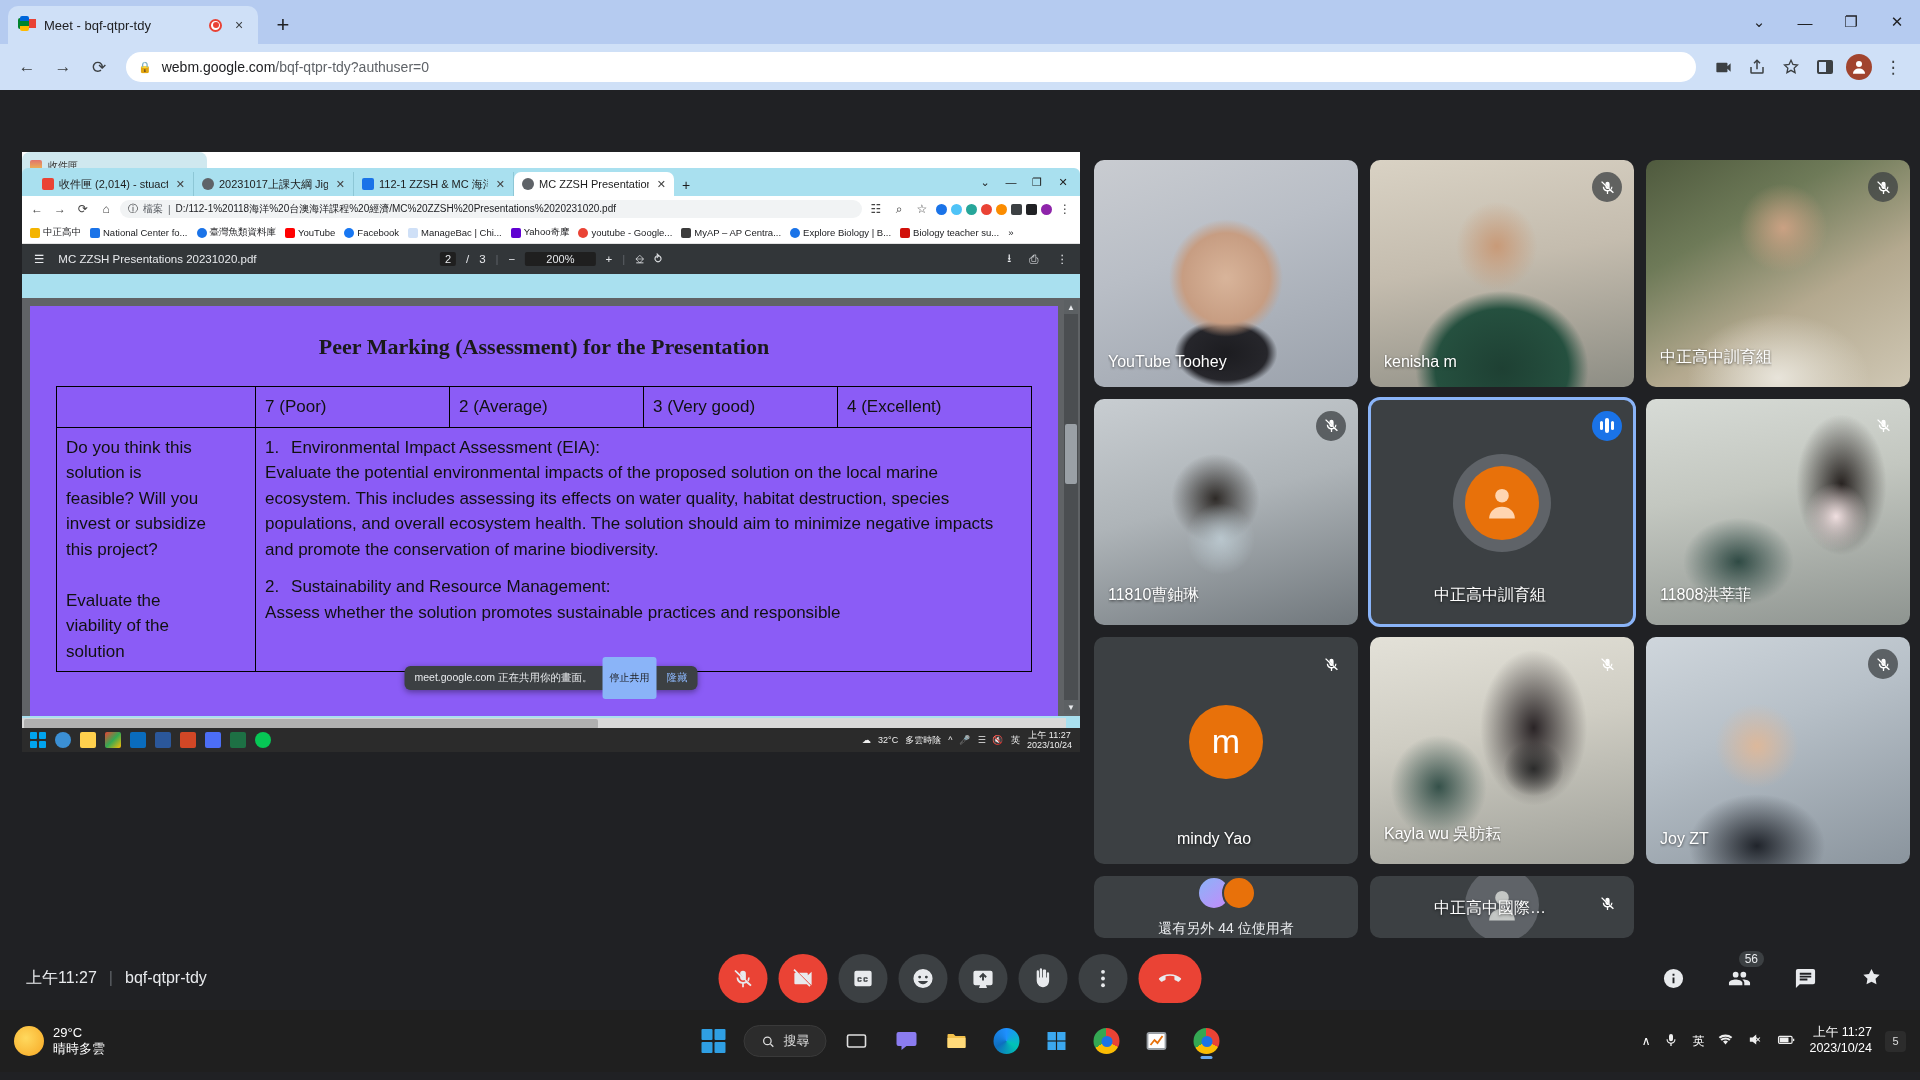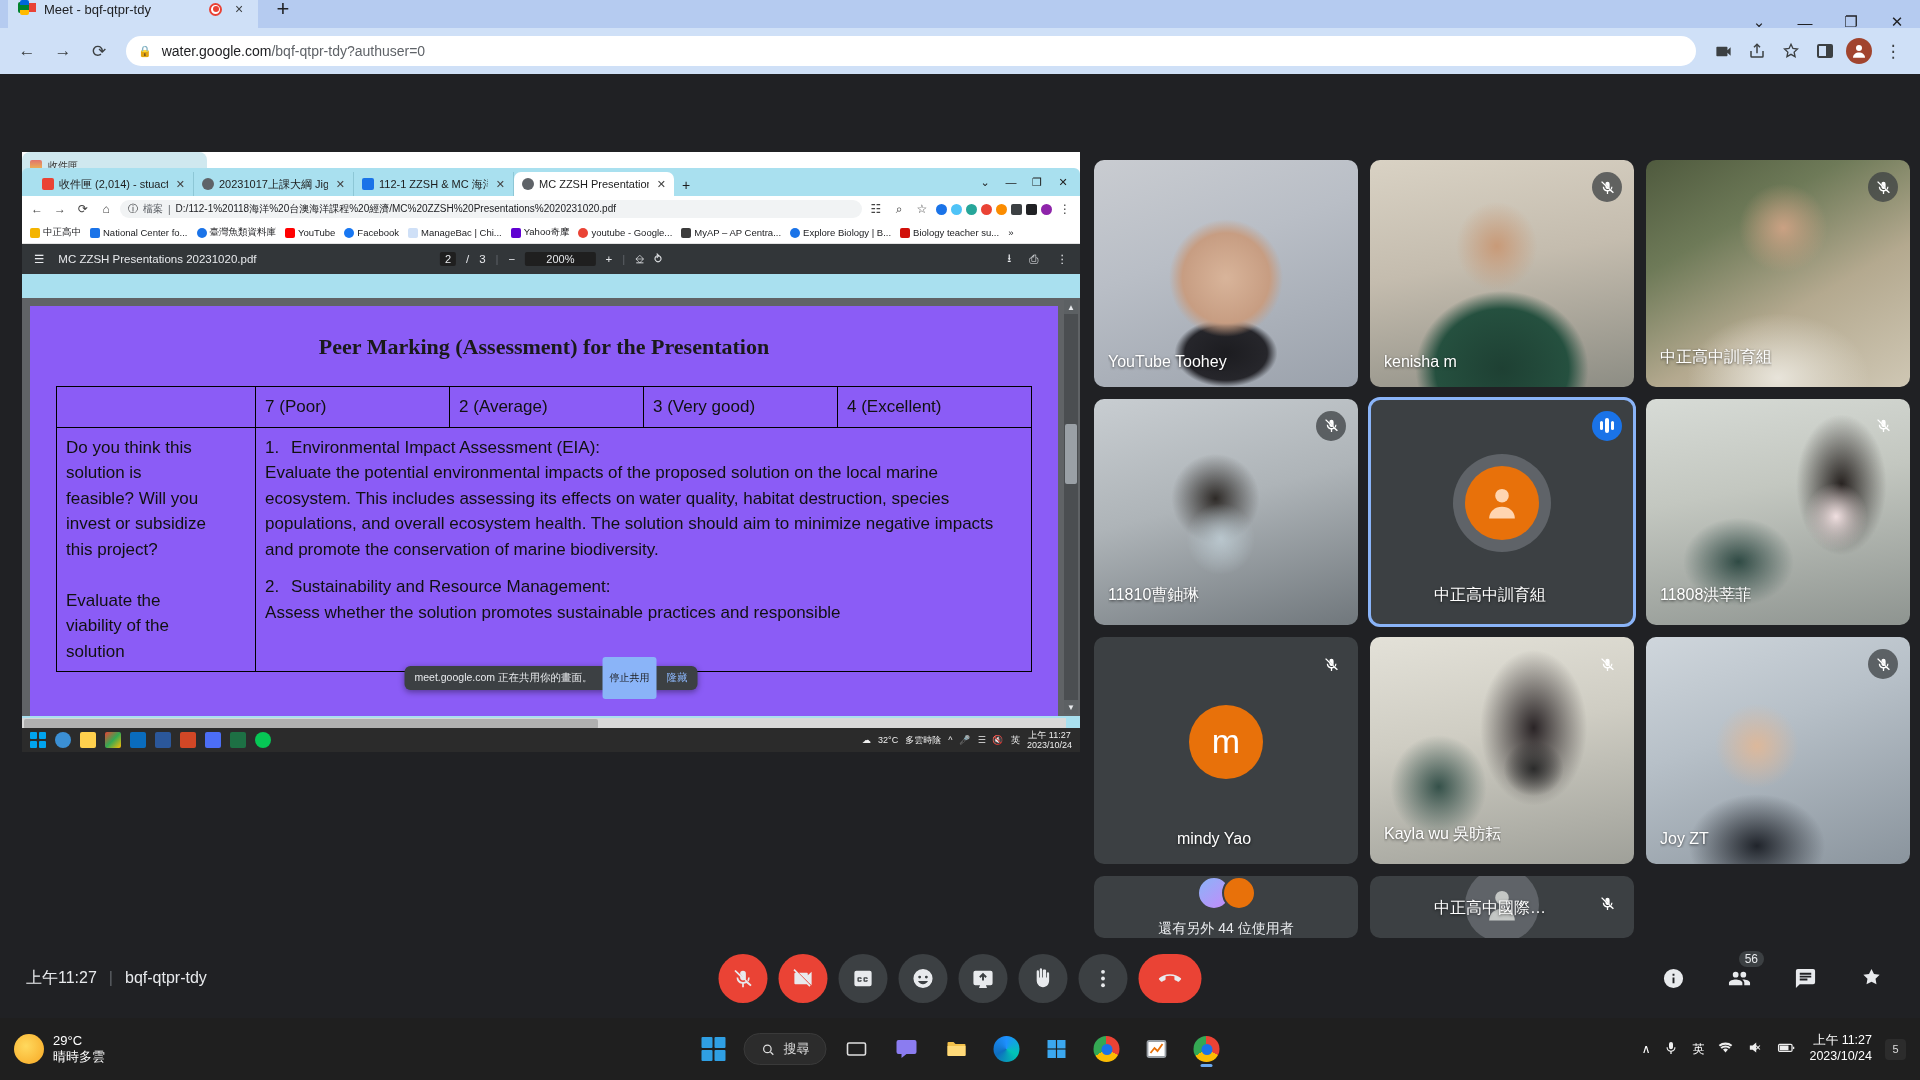--- a/index.html
+++ b/index.html
@@ -8,21 +8,21 @@
     font-family: "Liberation Sans", "DejaVu Sans", sans-serif;
     background: #202124;
     color: #fff;
     -webkit-font-smoothing: antialiased;
   }
 
   
   .chrome-window { width: 1920px; height: 1080px; position: relative; background:#202124; }
 
   .chrome-tabstrip {
-    height: 28px; background: #b5cbf0; display: flex; align-items: flex-end;
+    height: 44px; background: #b5cbf0; display: flex; align-items: flex-end;
     padding-left: 8px; position: relative;
   }
   .chrome-tab {
     height: 38px; min-width: 250px; max-width: 260px; background: #cfe0f7;
     border-radius: 10px 10px 0 0; display: flex; align-items: center;
     padding: 0 10px; gap: 8px; position: relative;
   }
   .tab-favicon { width: 18px; height: 18px; flex: none; position: relative; }
   .meet-icon {
     width: 18px; height: 15px; position: relative; display: block;
@@ -228,21 +228,21 @@
   .ctl svg { width:23px;height:23px; fill:#e8eaed; }
   .ctl.danger { background:#ea4335; }
   .ctl.hangup { width:63px;height:49px;border-radius:26px; background:#ea4335; }
   .meet-right { margin-left:auto; display:flex; align-items:center; gap:20px; position:relative; }
   .ri { width:46px;height:46px;border-radius:50%; display:flex;align-items:center;justify-content:center; position:relative;}
   .ri svg { width:23px;height:23px; fill:#e8eaed;}
   .badge-count { position:absolute; top:-4px; right:-2px; background:#3c4043; color:#e8eaed;
      border-radius:9px; font-size:12px; padding:1px 6px; }
 
   
-  .os-taskbar { position:absolute; left:0; right:0; bottom:0; height:62px; background:#1f1f1fef;
+  .os-taskbar { position:absolute; left:0; right:0; bottom:8px; height:62px; background:#1f1f1fef;
      display:flex; align-items:center; padding:0 14px; }
   .weather { display:flex; align-items:center; gap:9px; color:#fff; }
   .weather .sun { width:30px;height:30px;border-radius:50%;
      background: radial-gradient(circle at 40% 40%, #ffd95e, #f7a723); }
   .weather .wtxt { line-height:1.25; font-size:13px; }
   .os-center { position:absolute; left:50%; transform:translateX(-50%); display:flex; align-items:center; gap:10px; }
   .os-ic { width:40px;height:40px; border-radius:5px; display:flex; align-items:center; justify-content:center; position:relative;}
   .win-logo { width:24px;height:24px;display:grid;grid-template-columns:1fr 1fr;gap:2.5px;}
   .win-logo i{background:#2f9fe3;display:block;border-radius:1px;}
   .searchpill { height:32px; background:#2c2c2c; border-radius:16px; display:flex; align-items:center;
@@ -284,21 +284,21 @@
     </div>
   </div>
 
   <div class="chrome-toolbar">
     <div class="tb-icon">←</div>
     <div class="tb-icon">→</div>
     <div class="tb-icon">⟳</div>
     <div class="omnibox">
       <span class="lock-ic">🔒</span>
       <span class="url">
-        <span>water.google.com</span><span class="dim">/bqf-qtpr-tdy?authuser=0</span>
+        <span>webm.google.com</span><span class="dim">/bqf-qtpr-tdy?authuser=0</span>
       </span>
     </div>
     <div class="tb-right">
       <div class="tb-icon">
         <svg viewBox="0 0 24 24" width="19" height="19" fill="#3c4043">
             <path d="M17 10.5V7a1 1 0 0 0-1-1H4a1 1 0 0 0-1 1v10a1 1 0 0 0 1 1h12a1 1 0 0 0 1-1v-3.5l4 4v-11l-4 4z"></path>
           </svg>
       </div>
       <div class="tb-icon">
         <svg viewBox="0 0 24 24" width="18" height="18" fill="none" stroke="#3c4043" stroke-width="2">

